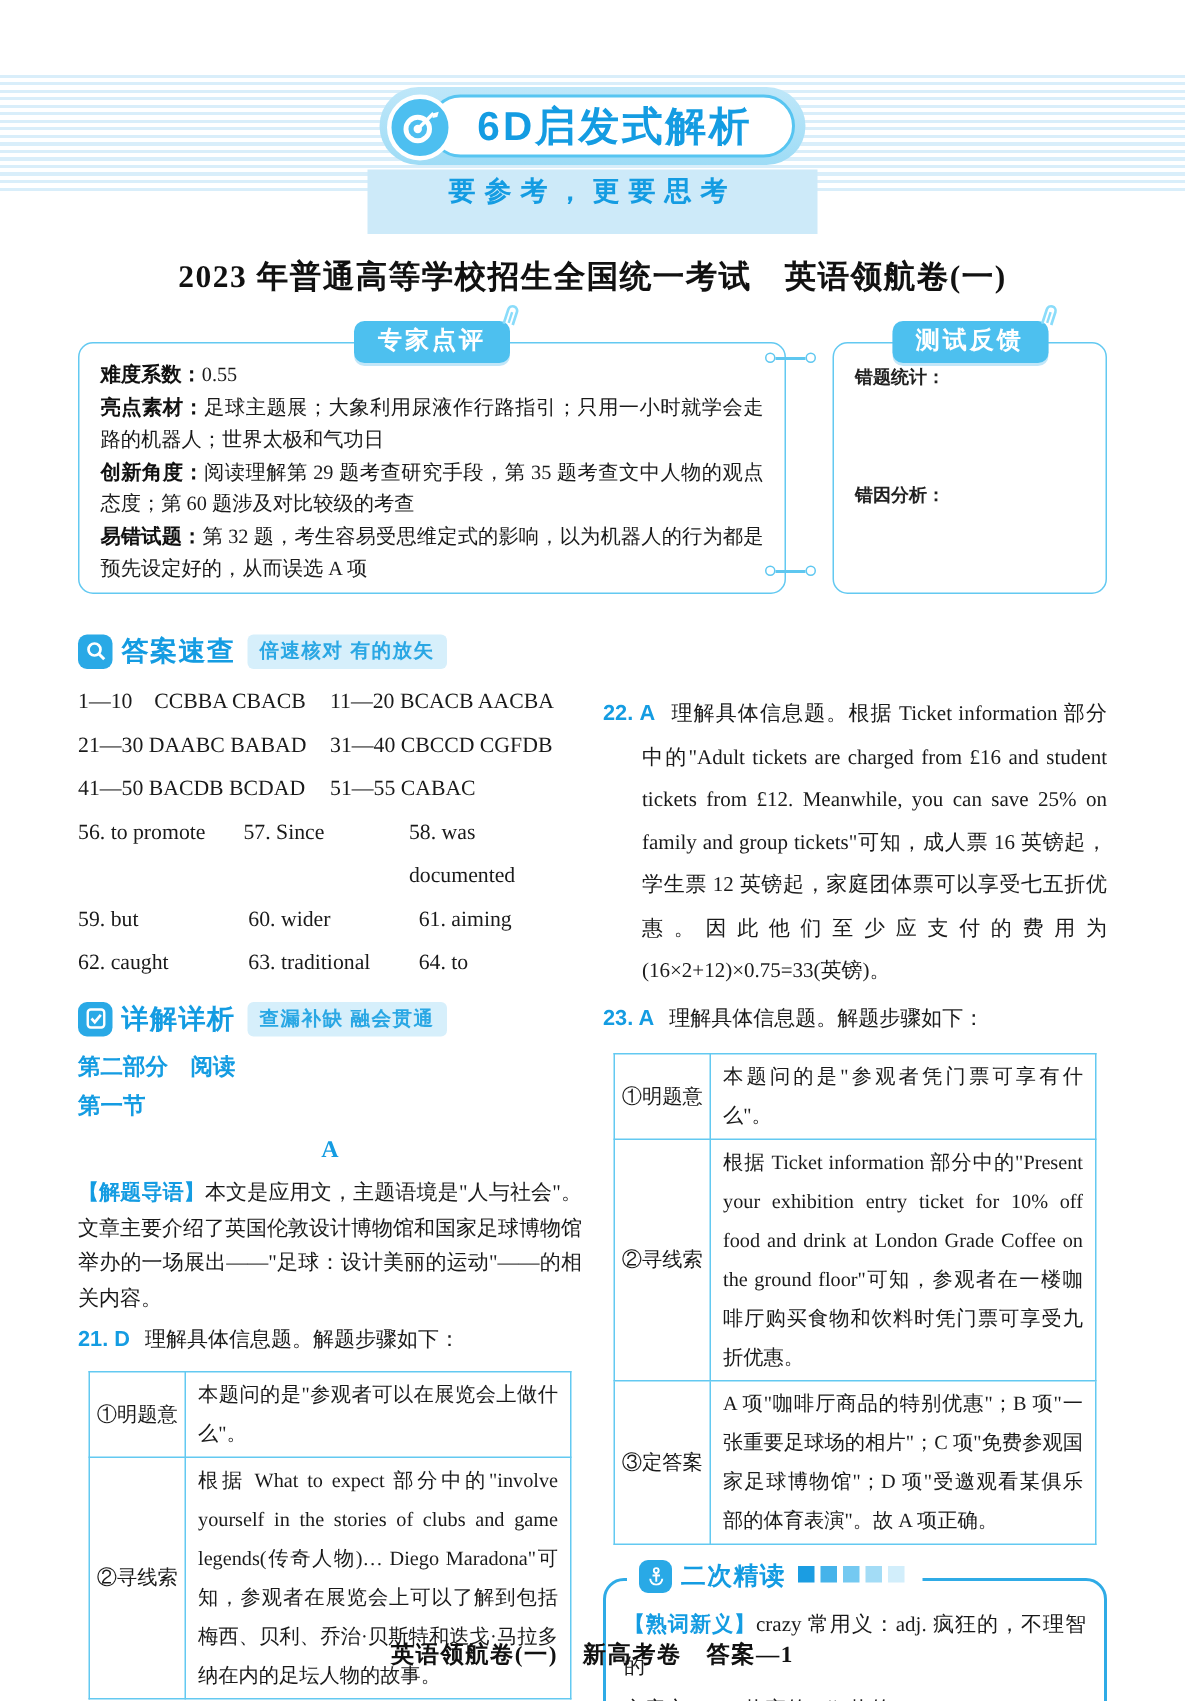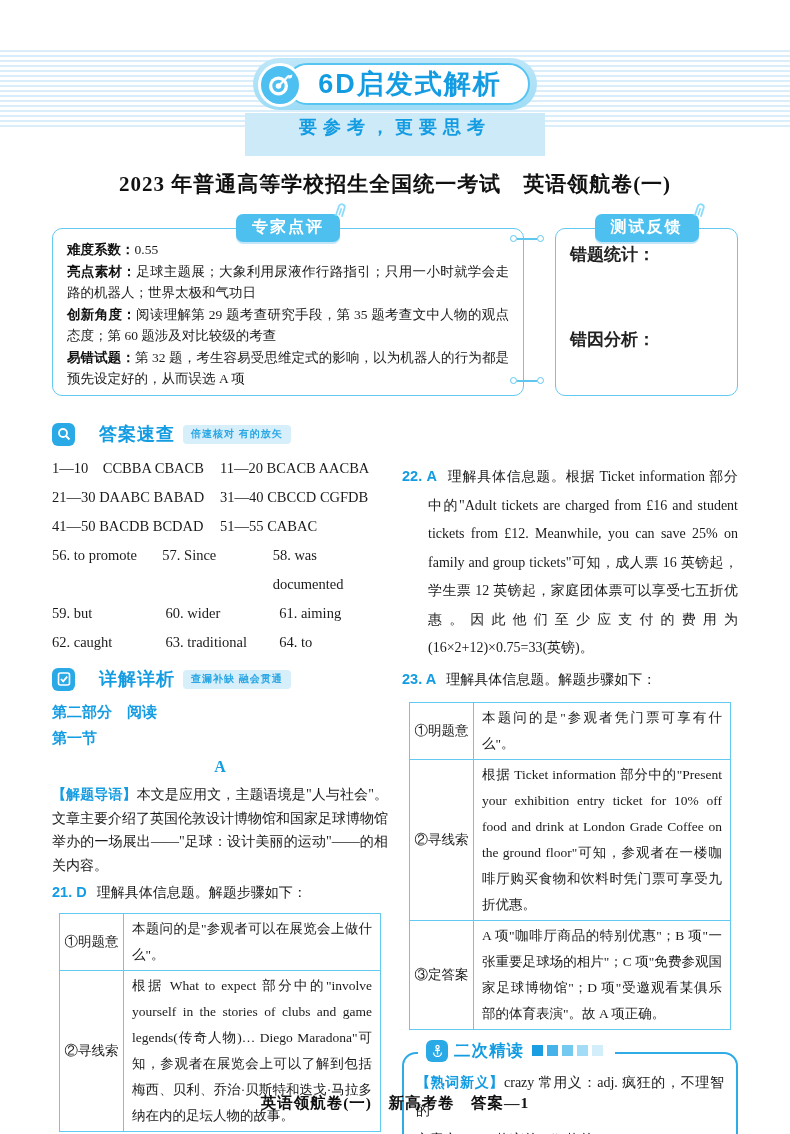--- a/index.html
+++ b/index.html
@@ -70,21 +70,21 @@
     padding: 3px 16px 4px; border-radius: 7px; white-space: nowrap;
     box-shadow: 0 2px 0 rgba(120,200,240,.45);
   }
   .clip { position: absolute; right: -8px; top: -12px; }
   .expert-line { font-size: 13.5px; line-height: 21.5px; text-align: justify; }
   .expert-label {
     font-family: "Liberation Sans", sans-serif; font-weight: bold; color: #111;
   }
   .feedback-field {
     font-family: "Liberation Sans", sans-serif; font-weight: bold;
-    font-size: 17px; color: #222;
+    font-size: 12px; color: #222;
   }
   .feedback-field + .feedback-field { margin-top: 62px; }
   .connector {
     position: absolute; left: 465px; width: 20px; height: 2px; background: #5ec7f0;
   }
   .connector::before, .connector::after {
     content: ""; position: absolute; top: -3px; width: 5px; height: 5px;
     border: 1.5px solid #5ec7f0; border-radius: 50%; background: #ffffff;
   }
   .connector::before { left: -7px; }
@@ -97,26 +97,26 @@
   .col { width: 336px; }
 
   
   .sec-head { display: flex; align-items: center; margin: 4px 0 8px; }
   .sec-icon {
     width: 23px; height: 23px; border-radius: 6px; background: #29a9e6;
     display: flex; align-items: center; justify-content: center; flex: 0 0 23px;
   }
   .sec-title {
     font-family: "Liberation Sans", sans-serif; font-weight: bold;
-    font-size: 18px; color: #149ce2; margin: 0 8px 0 24px; letter-spacing: 1px;
+    font-size: 18px; color: #149ce2; margin: 0 8px 0 6px; letter-spacing: 1px;
   }
   .sec-sub {
     background: #d6effb; color: #2aa7e4;
     font-family: "Liberation Sans", sans-serif; font-weight: bold;
-    font-size: 10px; padding: 2px 8px 3px; border-radius: 4px; letter-spacing: 1px;
+    font-size: 13px; padding: 2px 8px 3px; border-radius: 4px; letter-spacing: 1px;
   }
 
   
   .ans-row { display: flex; font-size: 14.5px; line-height: 29px; }
   .ans-row .cell-2 { width: 50%; }
   .ans-row .cell-3 { width: 33.8%; }
   .ans-row .cell-3:last-child { width: auto; }
 
   
   .part-heading, .section-heading {

